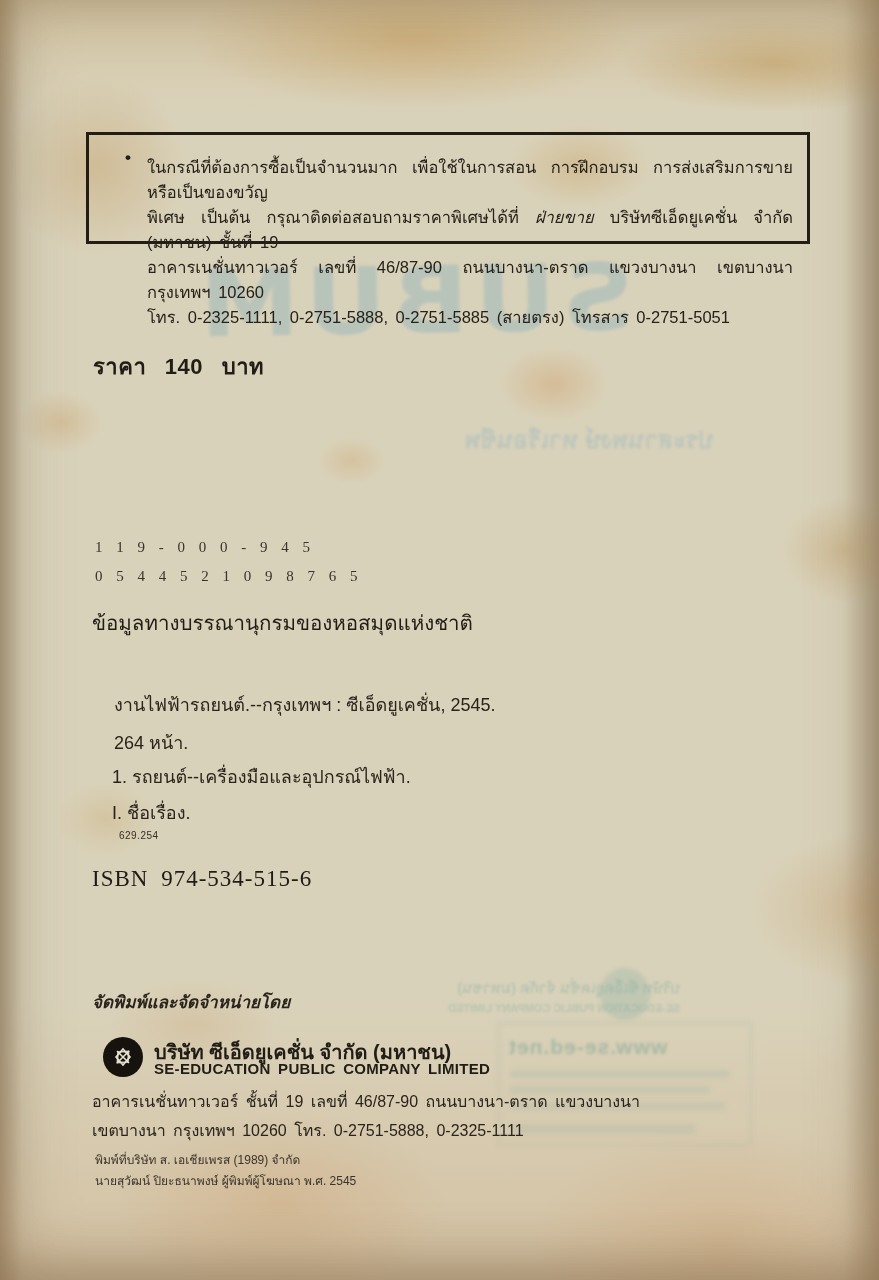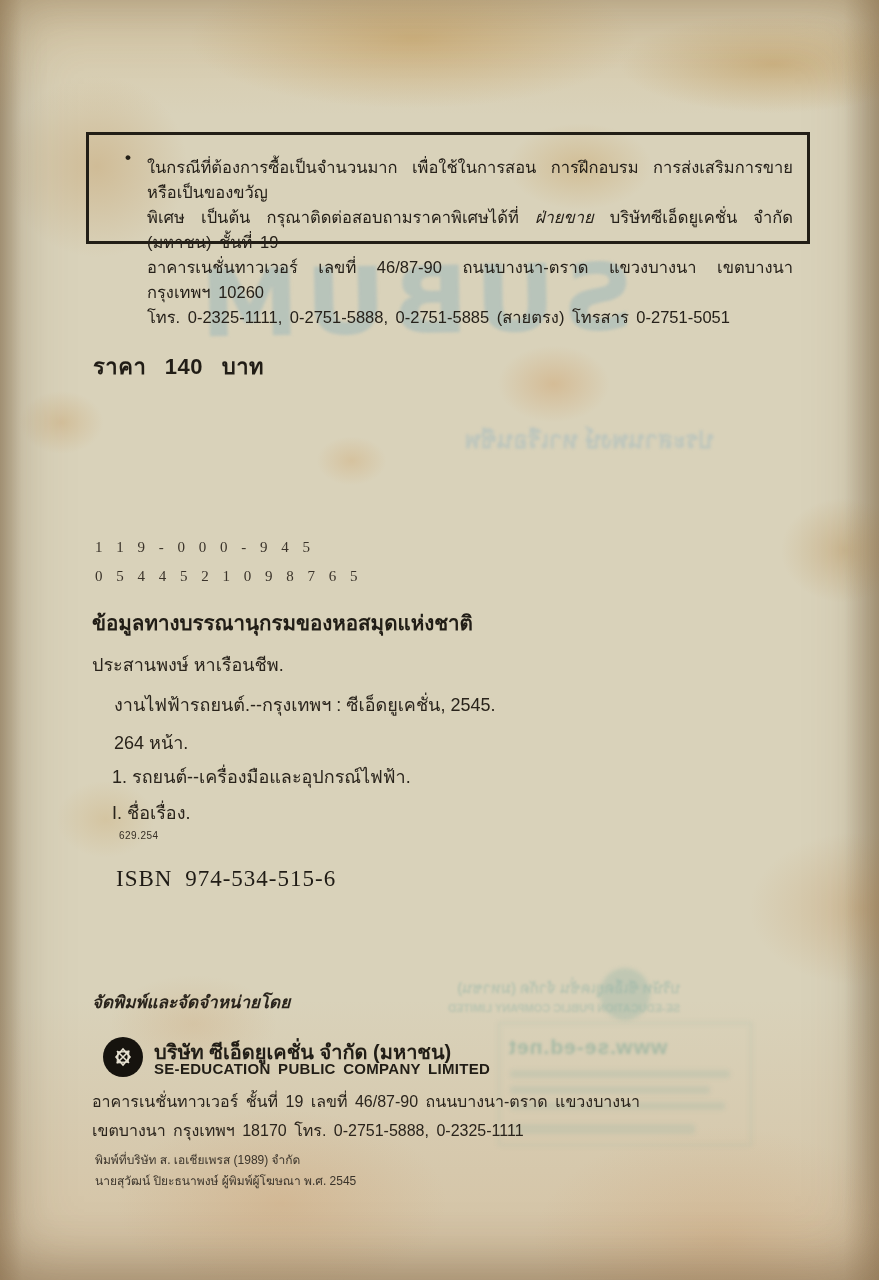--- a/index.html
+++ b/index.html
@@ -117,38 +117,37 @@
   }
   .codes{
     left:95px;top:533px;
     font-family:"Liberation Serif","DejaVu Serif",serif;
     font-size:15px;line-height:29px;
     letter-spacing:5px;
     color:#3a332a;
   }
   .cat-head{
     left:92px;top:606px;
-    font-size:20.5px;font-weight:bold;
+    font-size:20.5px;font-weight:normal;
     color:#211d16;
     text-align:center;
   }
   .cat-line{font-size:18px;color:#29231b;}
   .cat-author{left:92px;top:650px;}
   .cat-title{left:114px;top:690px;}
   .cat-pages{left:114px;top:728px;}
   .cat-subject{left:112px;top:762px;}
   .cat-entry{left:112px;top:798px;}
   .cat-ddc{left:119px;top:830px;font-size:10px;letter-spacing:0.5px;color:#352e25;}
   .isbn{
     left:92px;top:866px;
     font-family:"Liberation Serif","DejaVu Serif",serif;
     font-size:23px;letter-spacing:1px;
     word-spacing:6px;
     color:#1f1b15;
-    margin-left:24px;
   }
   .pub-head{
     left:92px;top:988px;
     font-size:17px;font-style:italic;font-weight:bold;
     color:#2a241c;
     text-align:right;
   }
   .pub-logo{
     left:103px;top:1037px;width:40px;height:40px;
   }
@@ -208,21 +207,20 @@
 
   <div class="abs price">ราคา 140 บาท</div>
 
 
   <div class="abs codes">
     <div>1 1 9 - 0 0 0 - 9 4 5</div>
     <div>0 5 4 4 5 2 1 0 9 8 7 6 5</div>
   </div>
 
   <div class="abs cat-head">ข้อมูลทางบรรณานุกรมของหอสมุดแห่งชาติ</div>
-  <div class="abs cat-line cat-author">ประสานพงษ์ หาเรือนชีพ.</div>
   <div class="abs cat-line cat-title">งานไฟฟ้ารถยนต์.--กรุงเทพฯ : ซีเอ็ดยูเคชั่น, 2545.</div>
   <div class="abs cat-line cat-pages">264 หน้า.</div>
   <div class="abs cat-line cat-subject">1. รถยนต์--เครื่องมือและอุปกรณ์ไฟฟ้า.</div>
   <div class="abs cat-line cat-entry">I. ชื่อเรื่อง.</div>
   <div class="abs cat-ddc">629.254</div>
 
   <div class="abs isbn">ISBN 974-534-515-6</div>
 
   <div class="abs pub-head">จัดพิมพ์และจัดจำหน่ายโดย</div>
 
@@ -234,21 +232,21 @@
         <path d="M13 20 L20 12 L27 20 L20 28 Z" transform="rotate(45 20 20)" opacity="0.9"></path>
         <path d="M14 14 L26 26 M26 14 L14 26"></path>
       </g>
     </svg>
   </div>
   <div class="abs co-thai">บริษัท ซีเอ็ดยูเคชั่น จำกัด (มหาชน)</div>
   <div class="abs co-eng">SE-EDUCATION PUBLIC COMPANY LIMITED</div>
 
   <div class="abs addr">
     <div>อาคารเนชั่นทาวเวอร์ ชั้นที่ 19 เลขที่ 46/87-90 ถนนบางนา-ตราด แขวงบางนา</div>
-    <div>เขตบางนา กรุงเทพฯ 18170 โทร. 0-2751-5888, 0-2325-1111</div>
+    <div>เขตบางนา กรุงเทพฯ 10260 โทร. 0-2751-5888, 0-2325-1111</div>
   </div>
 
   <div class="abs fineprint">
     <div>พิมพ์ที่บริษัท ส. เอเชียเพรส (1989) จำกัด</div>
     <div>นายสุวัฒน์ ปิยะธนาพงษ์ ผู้พิมพ์ผู้โฆษณา พ.ศ. 2545</div>
   </div>
 
 </div>
 
 </body></html>

